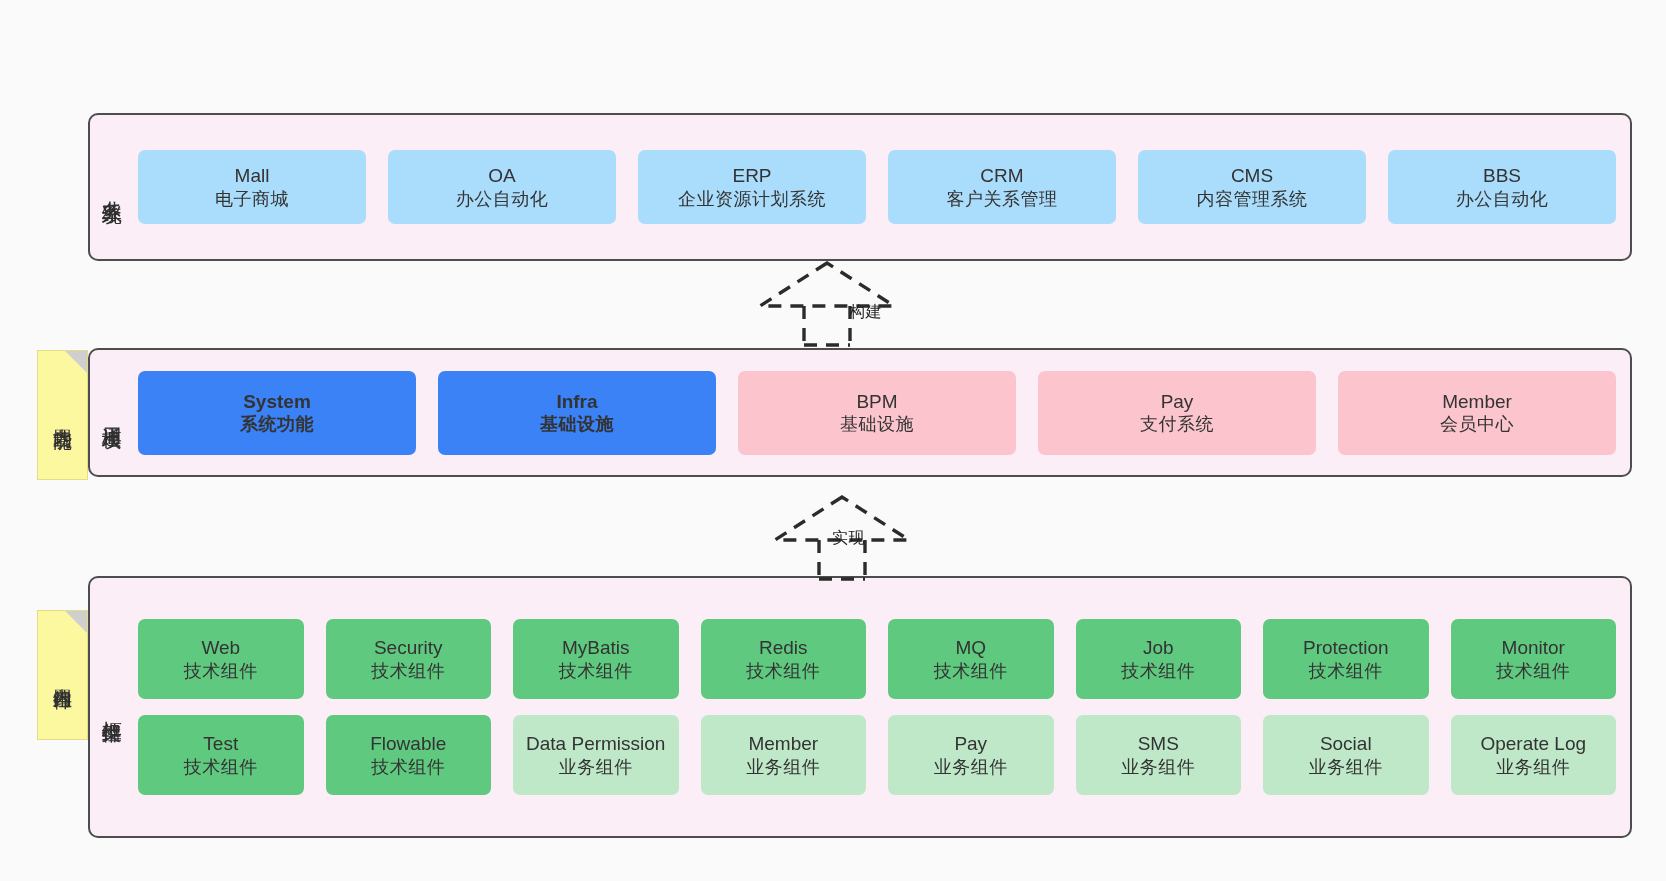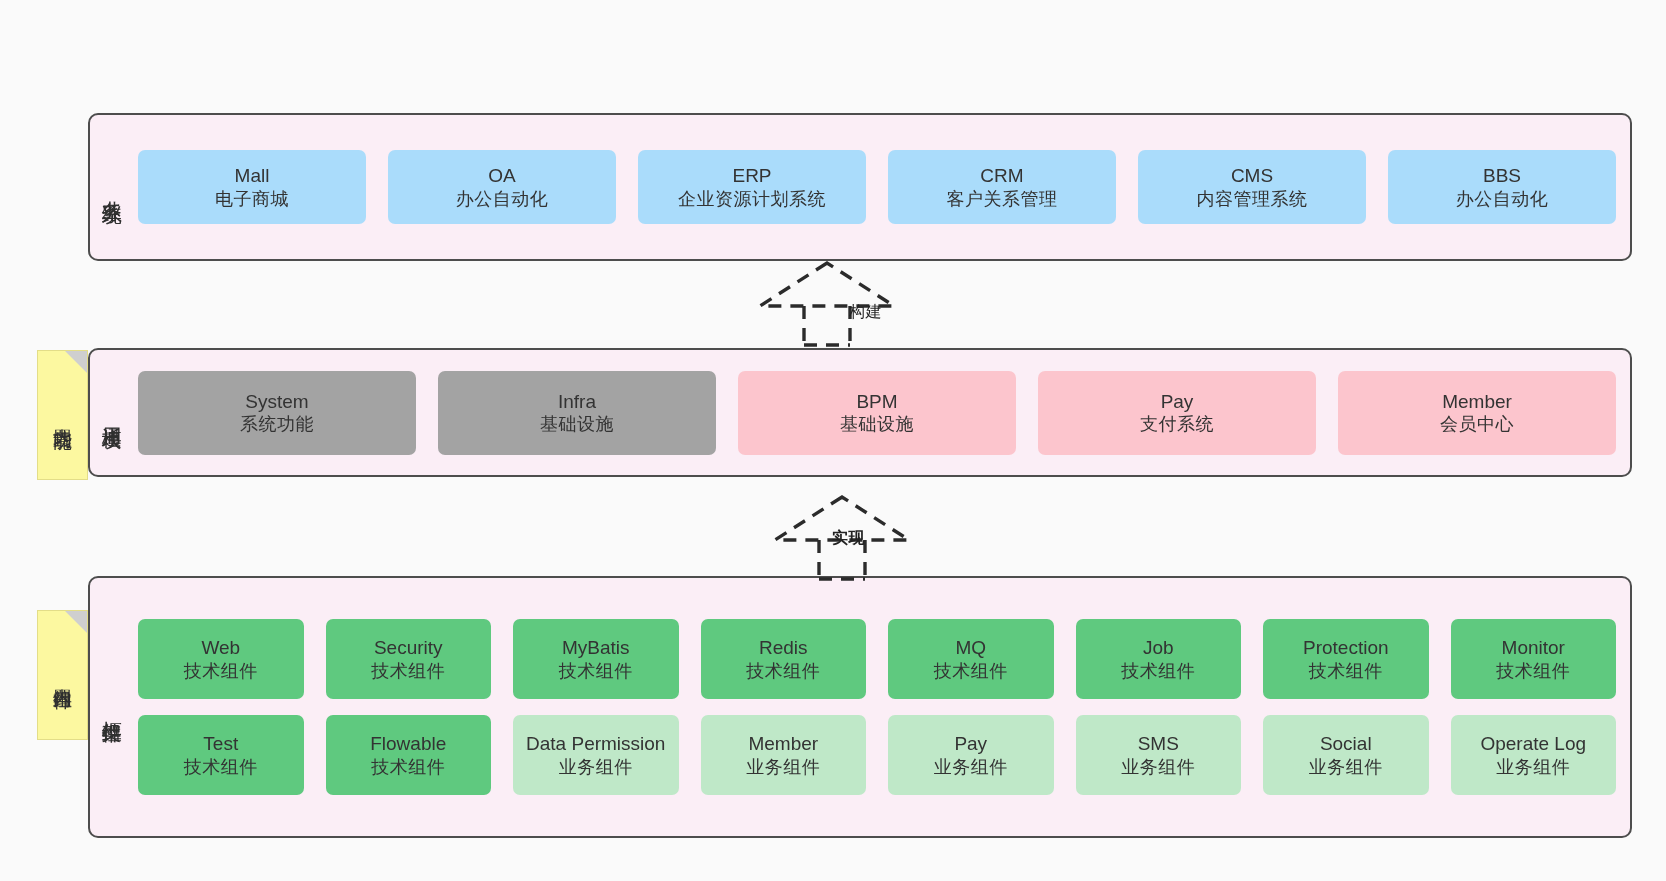--- a/index.html
+++ b/index.html
@@ -86,21 +86,21 @@
   .card .cn {
     font-size: 18px;
     letter-spacing: 0.5px;
   }
 
   .h-biz   { height: 74px; }
   .h-mod   { height: 84px; }
   .h-frame { height: 80px; }
 
   .c-blue       { background: #aadcfb; }
-  .c-red        { background: #a3a3a3; }
+  .c-red        { background: #3b82f6; font-weight: bold; }
   .c-pink       { background: #fcc5cd; }
   .c-green      { background: #5fc97f; }
   .c-greenlight { background: #bfe8c8; }
 
   
   .note {
     position: absolute;
     box-sizing: border-box;
     background: #fcf8a0;
     border: 1px solid #e3dd88;
@@ -217,21 +217,21 @@
         </div>
       </div>
     </div>
   </div>
 
   <div class="connector" style="left:770px; top:492px; width:150px; height:90px;">
     <svg width="150" height="90" viewBox="0 0 150 90" fill="none">
       <path d="M72 5 L5 48 L139 48 Z" stroke="#2b2b2b" stroke-width="3.4" stroke-dasharray="13 9" stroke-linejoin="miter" fill="none"></path>
       <path d="M49 48 L49 87 M95 48 L95 87 M49 87 L95 87" stroke="#2b2b2b" stroke-width="3.4" stroke-dasharray="13 9" fill="none"></path>
     </svg>
-    <span class="conn-label" style="left:62px; top:36px;font-weight:bold;">实现</span>
+    <span class="conn-label" style="left:62px; top:36px;">实现</span>
   </div>
 
   <div class="note" style="left:37px; top:610px; width:51px; height:130px;">
     <span class="fold"></span>
     <span>内置组件</span>
   </div>
 
   <div class="layer" id="layer-framework" style="left:88px; top:576px; width:1544px; height:262px;">
     <div class="layer-title">框架组件</div>
     <div class="layer-body">

